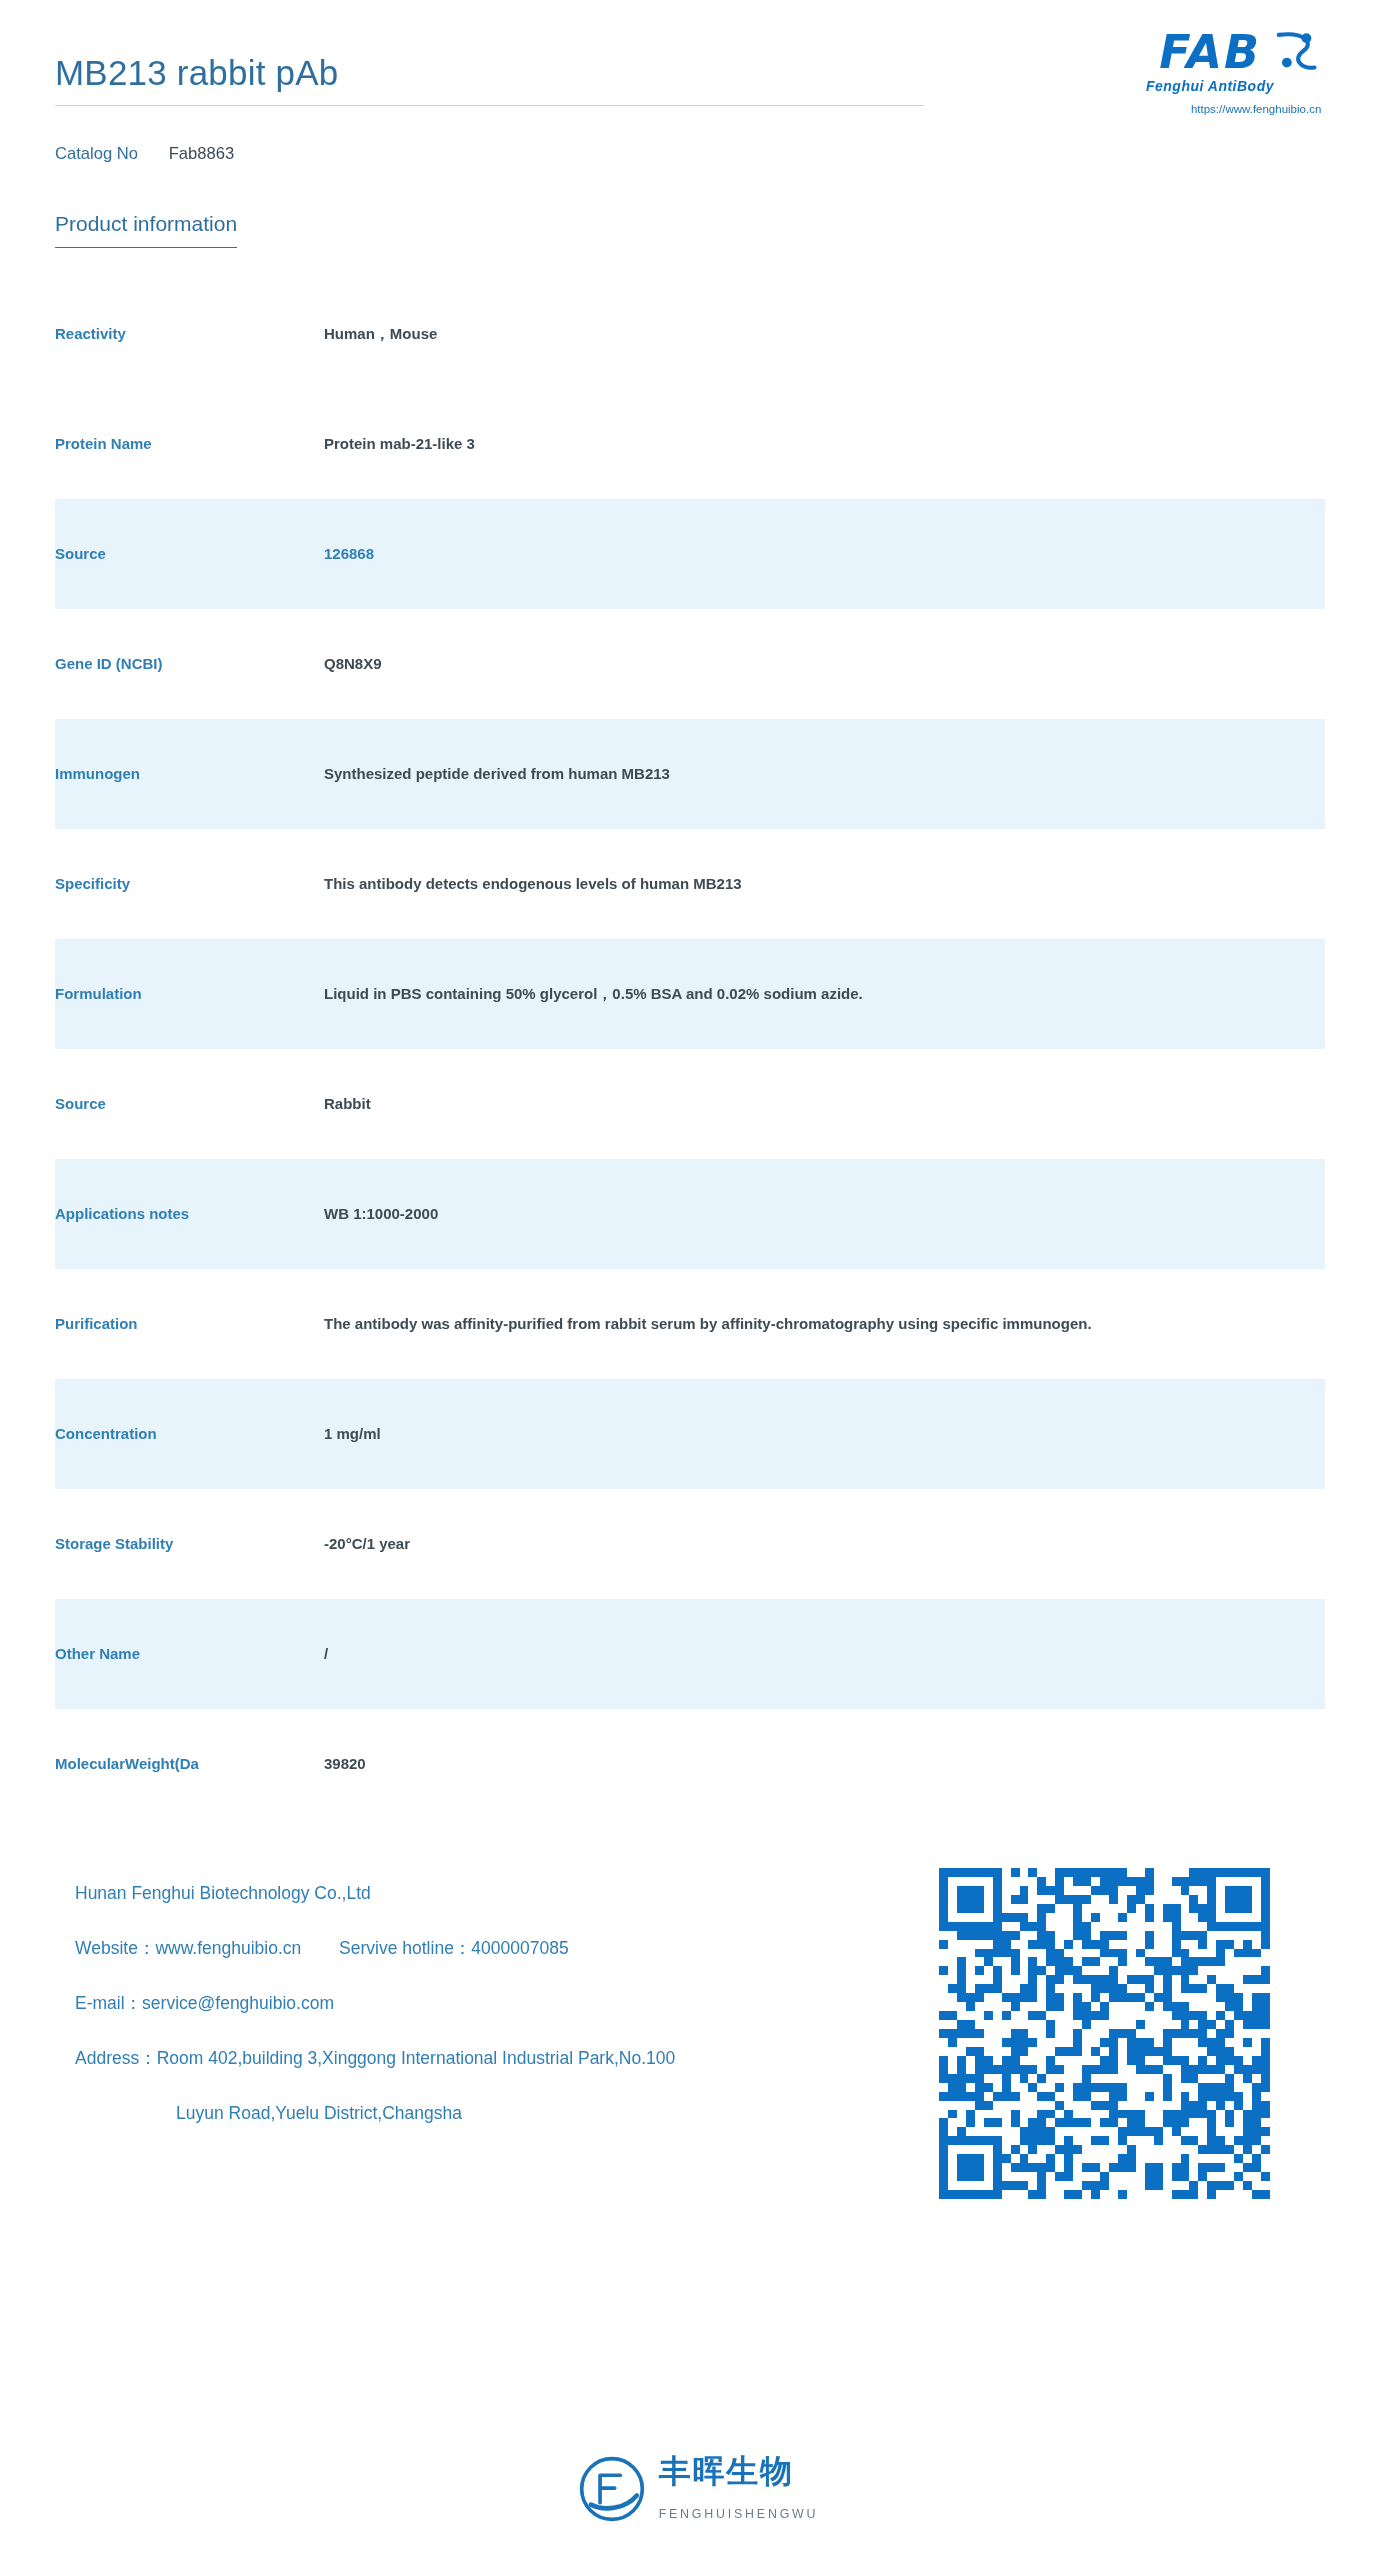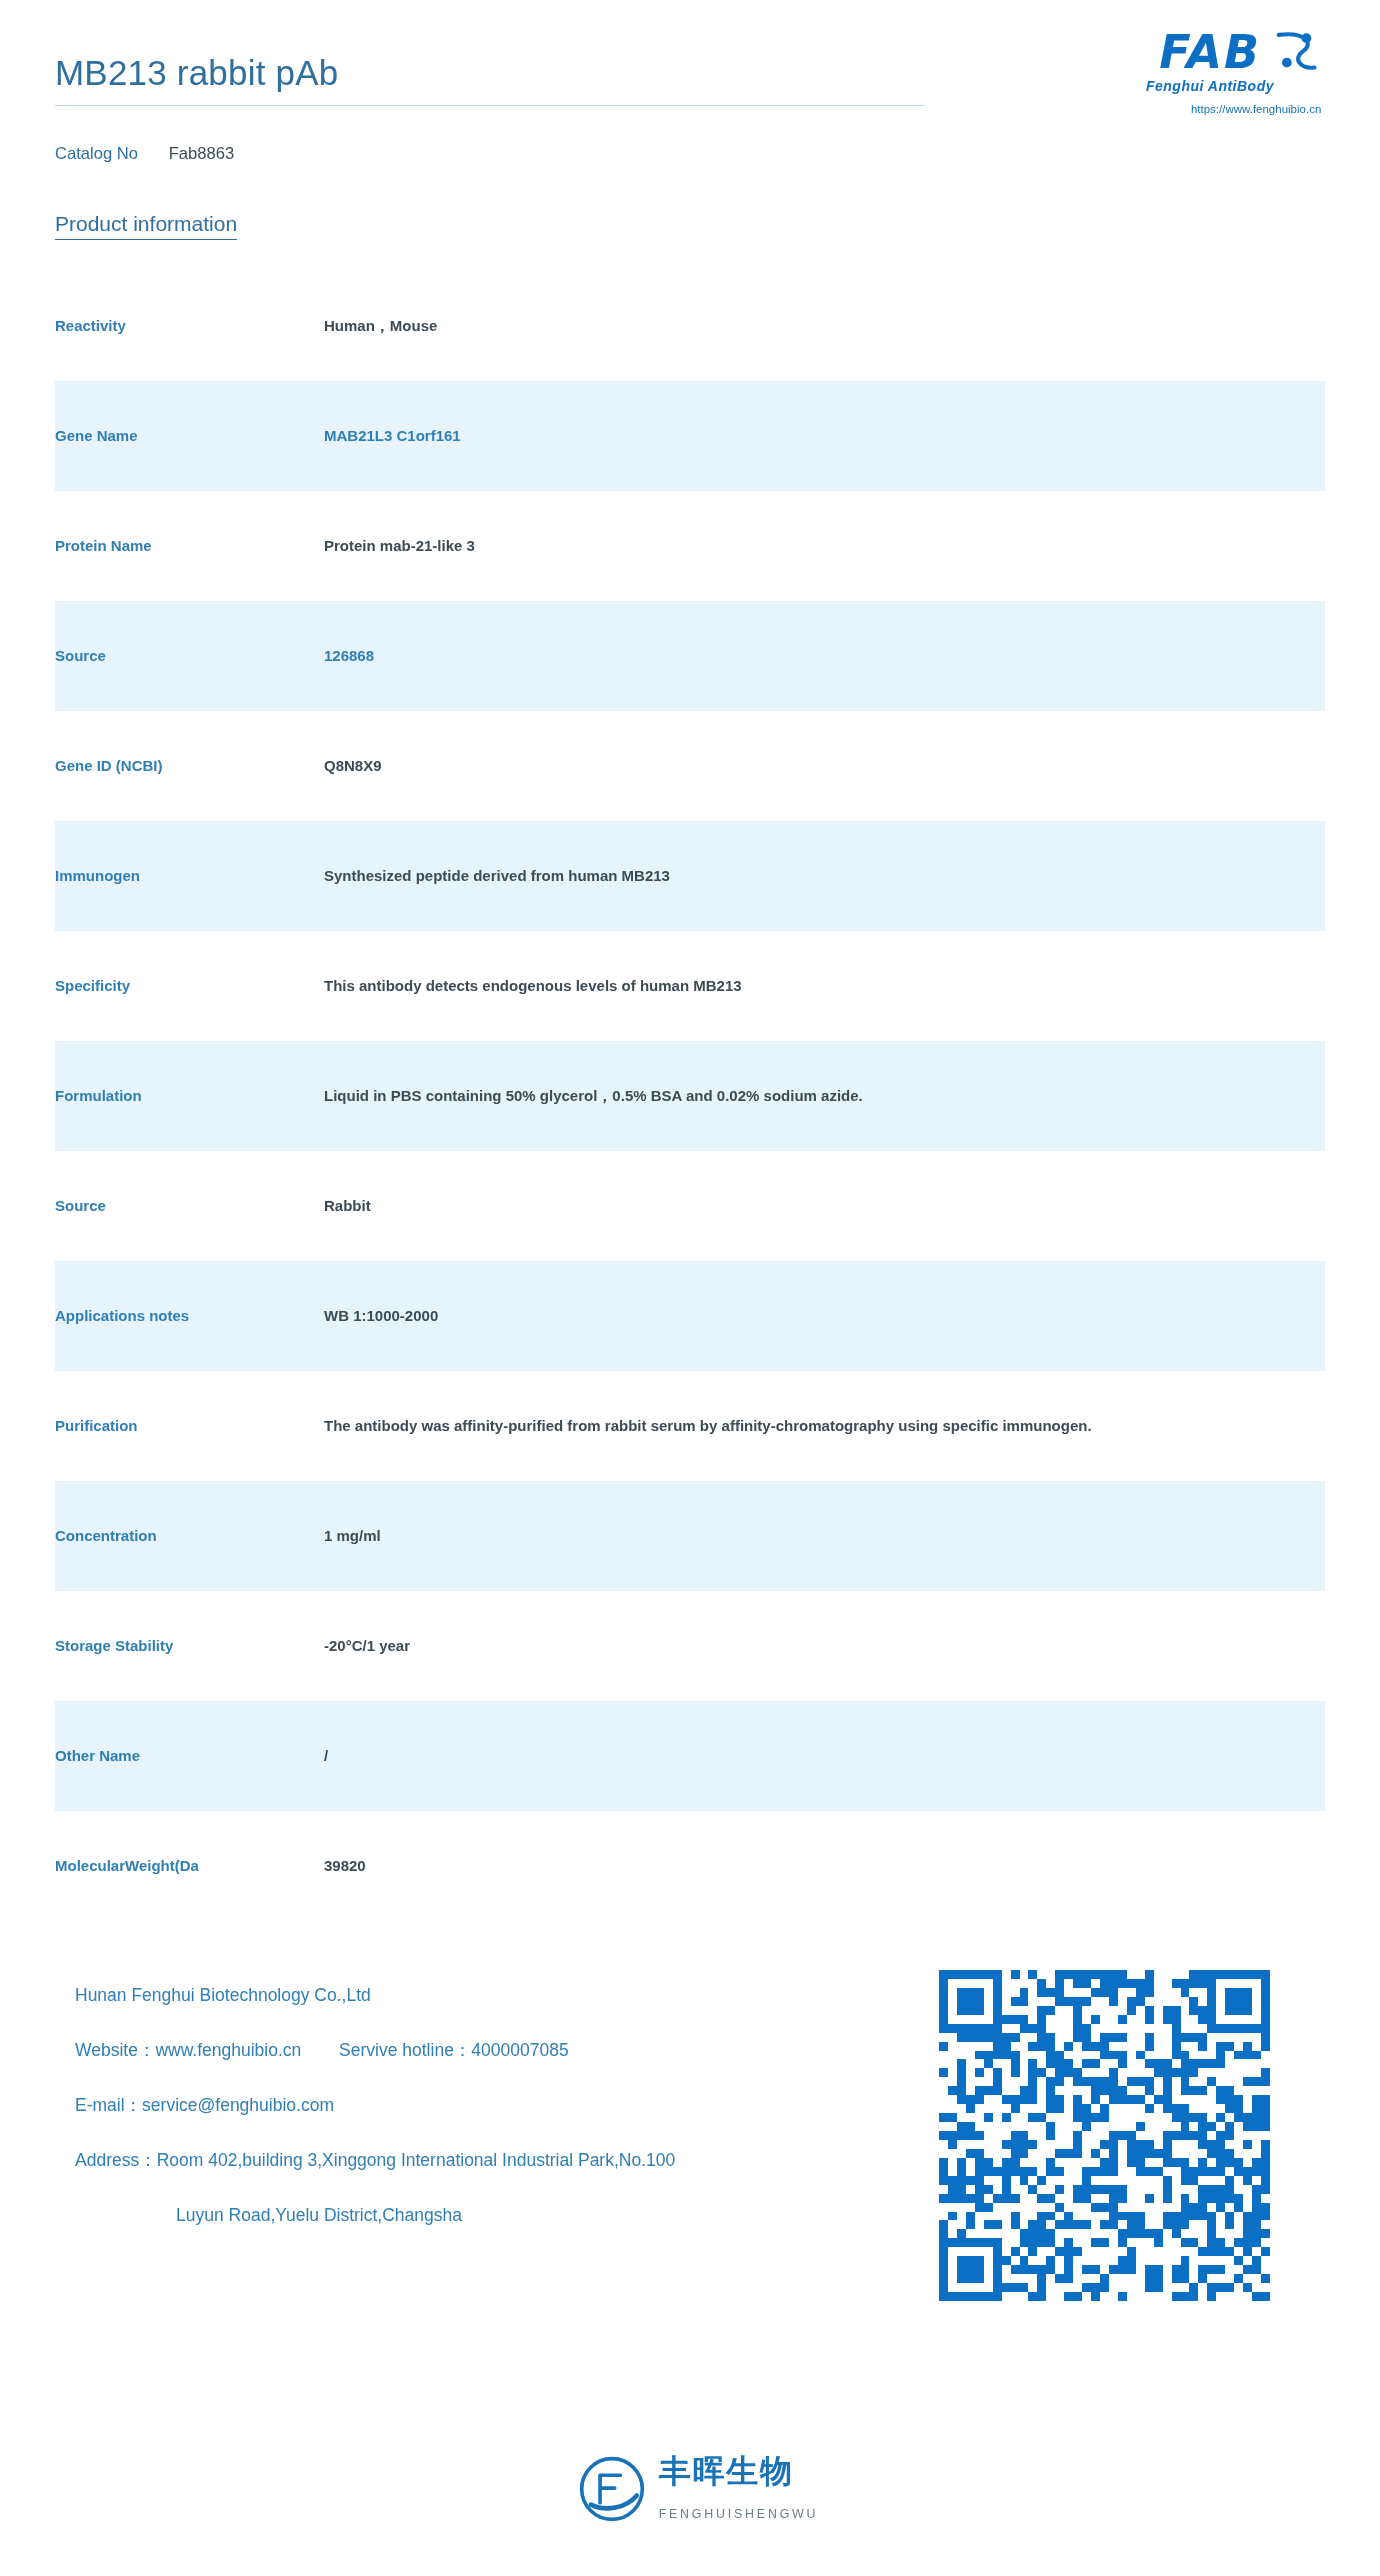--- a/index.html
+++ b/index.html
@@ -106,21 +106,21 @@
     color: #3c4b54;
   }
 
   
   .section-head {
     margin-top: 48px;
     display: inline-block;
     font-size: 21px;
     color: #2f6f9f;
     border-bottom: 1.4px solid #2f6f9f;
-    padding-bottom: 3px;
+    padding-bottom: 11px;
   }
 
   
   .info-table {
     margin-top: 31px;
     width: 1270px;
     border-collapse: collapse;
     table-layout: fixed;
     font-weight: bold;
   }
@@ -241,24 +241,20 @@
 
   
   <div class="section-head">Product information</div>
 
   
   <table class="info-table">
     <tbody id="table-body">
         <tr class="odd">
           <td class="cell-label">Reactivity</td>
           <td class="cell-value">Human，Mouse</td>
-        </tr>
-        <tr class="even">
-          <td class="cell-label">Gene Name</td>
-          <td class="cell-value link">MAB21L3 C1orf161</td>
         </tr>
         <tr class="odd">
           <td class="cell-label">Protein Name</td>
           <td class="cell-value">Protein mab-21-like 3</td>
         </tr>
         <tr class="even">
           <td class="cell-label">Source</td>
           <td class="cell-value link">126868</td>
         </tr>
         <tr class="odd">

